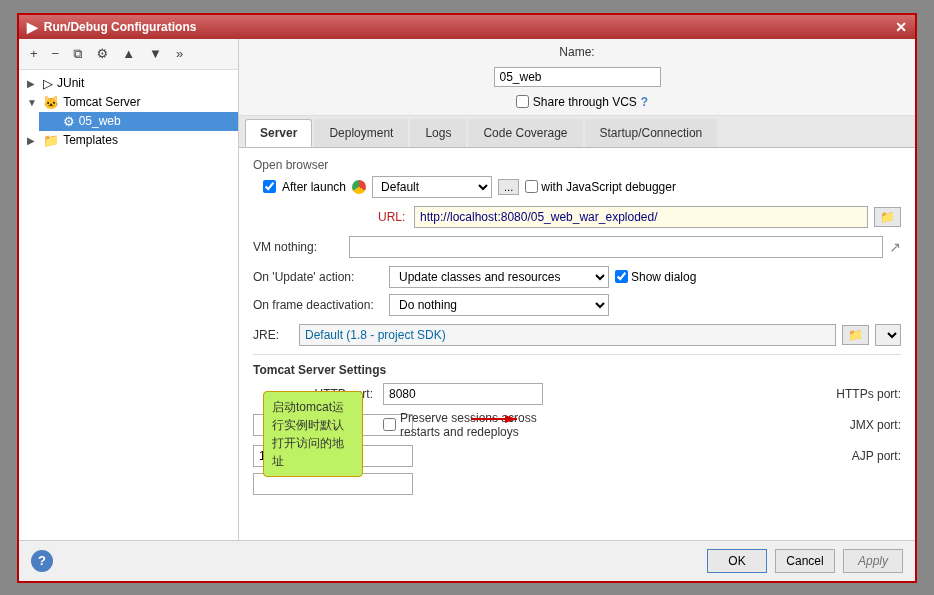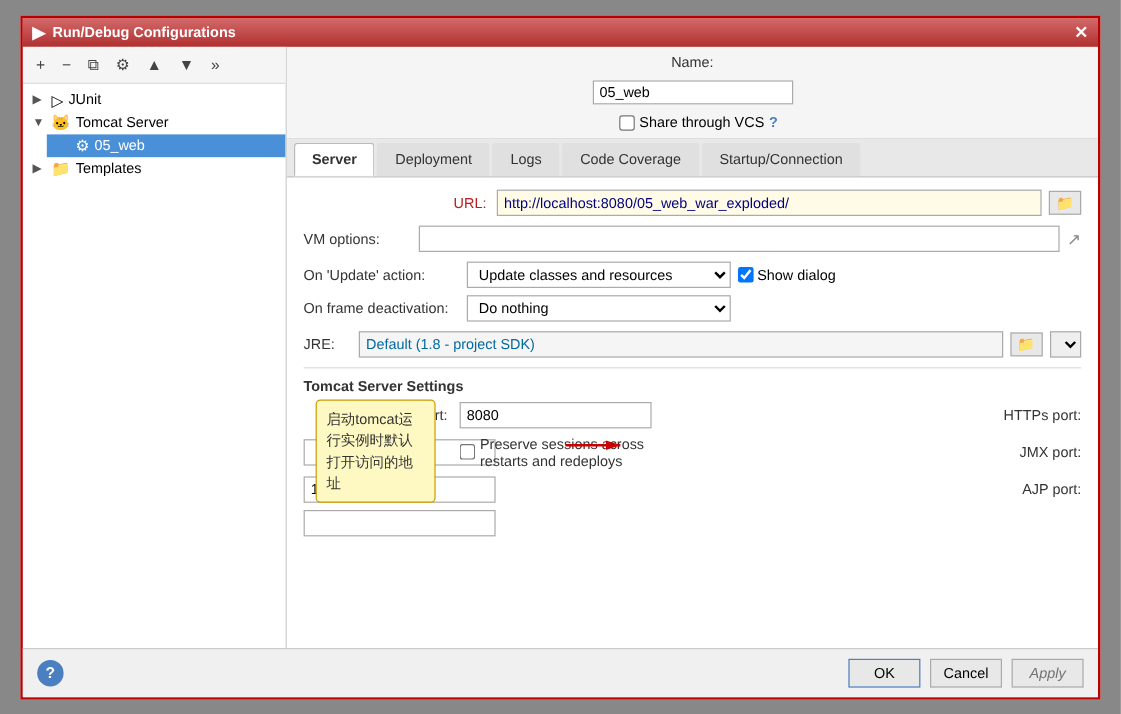--- a/index.html
+++ b/index.html
@@ -91,21 +91,21 @@
       gap: 8px;
       flex-direction: column;
     }
     .name-bar label { font-size: 12px; color: #333; }
     .name-bar input {
       flex: 1;
       border: 1px solid #aaa;
       padding: 2px 5px;
       font-size: 12px;
     }
-    .share-vcs { display: flex; align-items: flex-end; gap: 4px; margin-left: 10px; font-size: 11px; }
+    .share-vcs { display: flex; align-items: flex-start; gap: 4px; margin-left: 10px; font-size: 11px; }
 
     
     .right-panel {
       flex: 1;
       display: flex;
       flex-direction: column;
       overflow: hidden;
     }
 
     .tabs {
@@ -234,21 +234,21 @@
       margin-bottom: 6px;
     }
     .update-label { font-size: 12px; color: #333; width: 130px; }
     .update-select {
       width: 220px;
       border: 1px solid #aaa;
       padding: 2px 5px;
       font-size: 12px;
       background: white;
     }
-    .show-dialog-check { display: flex; gap: 3px; font-size: 12px; }
+    .show-dialog-check { display: flex; align-items: center; gap: 3px; font-size: 12px; }
 
     .frame-row {
       display: flex;
       align-items: center;
       gap: 6px;
       margin-bottom: 8px;
     }
     .frame-label { font-size: 12px; color: #333; width: 130px; }
     .frame-select {
       width: 220px;
@@ -321,22 +321,22 @@
       cursor: pointer;
       font-size: 12px;
       min-width: 60px;
     }
     .action-btn.default { border-color: #4a7fc1; }
 
     
     .annotation-bubble {
       position: absolute;
       left: 10px;
-      top: 175px;
-      background: #fef9c3;
+      top: 185px;
+      background: #bef264;
       border: 1px solid #cc9900;
       border-radius: 4px;
       padding: 6px 8px;
       font-size: 12px;
       color: #333;
       width: 100px;
       line-height: 1.5;
       z-index: 10;
     }
     .annotation-arrow {
@@ -428,20 +428,36 @@
         <div class="tab active">Server</div>
         <div class="tab">Deployment</div>
         <div class="tab">Logs</div>
         <div class="tab">Code Coverage</div>
         <div class="tab">Startup/Connection</div>
       </div>
 
       <div class="panel-content" style="position:relative;">
 
 
+        <div class="open-browser-section">
+          <div class="open-browser-label">Open browser</div>
+          <div class="browser-row">
+            <input type="checkbox" checked="" style="">
+            <span>After launch</span>
+            <span class="chrome-icon"></span>
+            <select class="browser-select">
+              <option>Default</option>
+            </select>
+            <button class="dots-btn">...</button>
+            <div class="js-debugger-check">
+              <input type="checkbox" style="">
+              <span>with JavaScript debugger</span>
+            </div>
+          </div>
+        </div>
 
         <div style="position:relative;">
 
           <div class="annotation-bubble">启动tomcat运行实例时默认打开访问的地址</div>
 
           <svg class="annotation-arrow" viewBox="0 0 50 16">
             <defs>
               <marker id="arrowhead" markerWidth="6" markerHeight="4" refX="6" refY="2" orient="auto">
                 <polygon points="0 0, 6 2, 0 4" fill="#c00"></polygon>
               </marker>
@@ -449,21 +465,21 @@
             <line x1="0" y1="8" x2="46" y2="8" stroke="#c00" stroke-width="2" marker-end="url(#arrowhead)"></line>
           </svg>
           <div class="url-row" style="margin-left:115px;">
             <span class="url-label">URL:</span>
             <input type="text" class="url-input" style="flex: 1 1 0%;" value="http://localhost:8080/05_web_war_exploded/">
             <button class="url-folder-btn">📁</button>
           </div>
         </div>
 
         <div class="vm-options-row">
-          <span class="vm-label">VM options:</span>
+          <span class="vm-label">VM nothing:</span>
           <input type="text" class="vm-input" value="" style="">
           <span style="font-size:14px; color:#888;">↗</span>
         </div>
 
         <div class="update-row">
           <span class="update-label">On 'Update' action:</span>
           <select class="update-select">
             <option>Update classes and resources</option>
             <option>Do nothing</option>
           </select>

